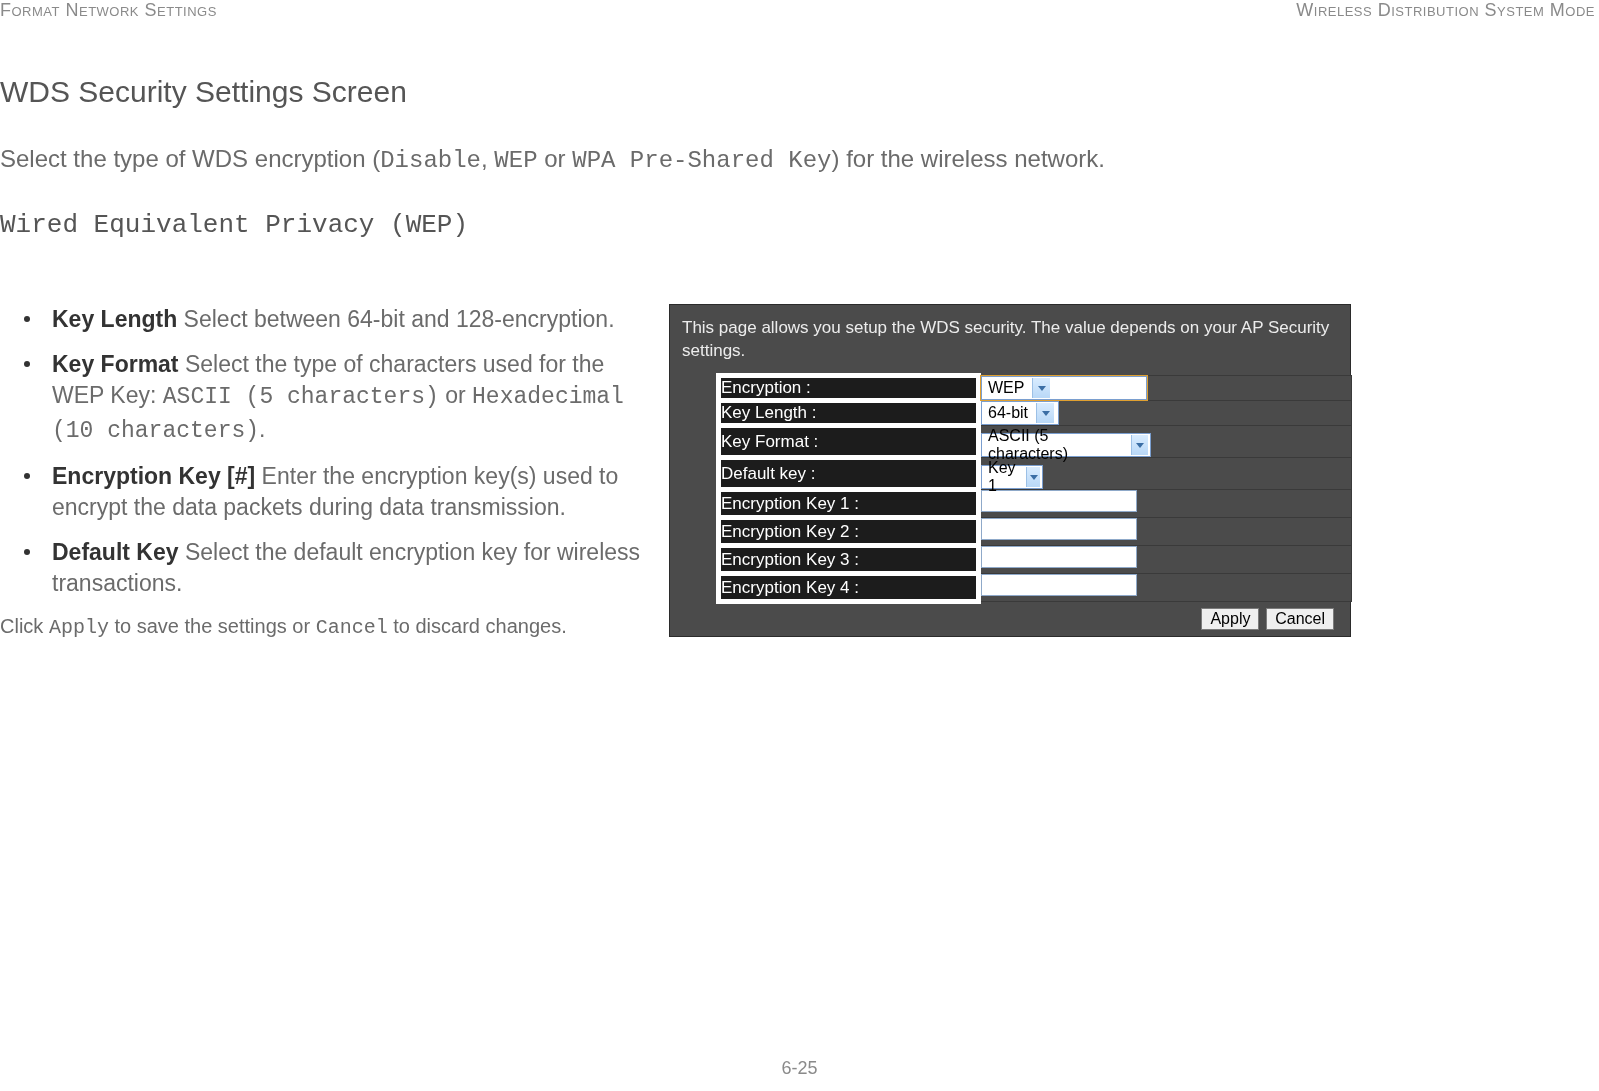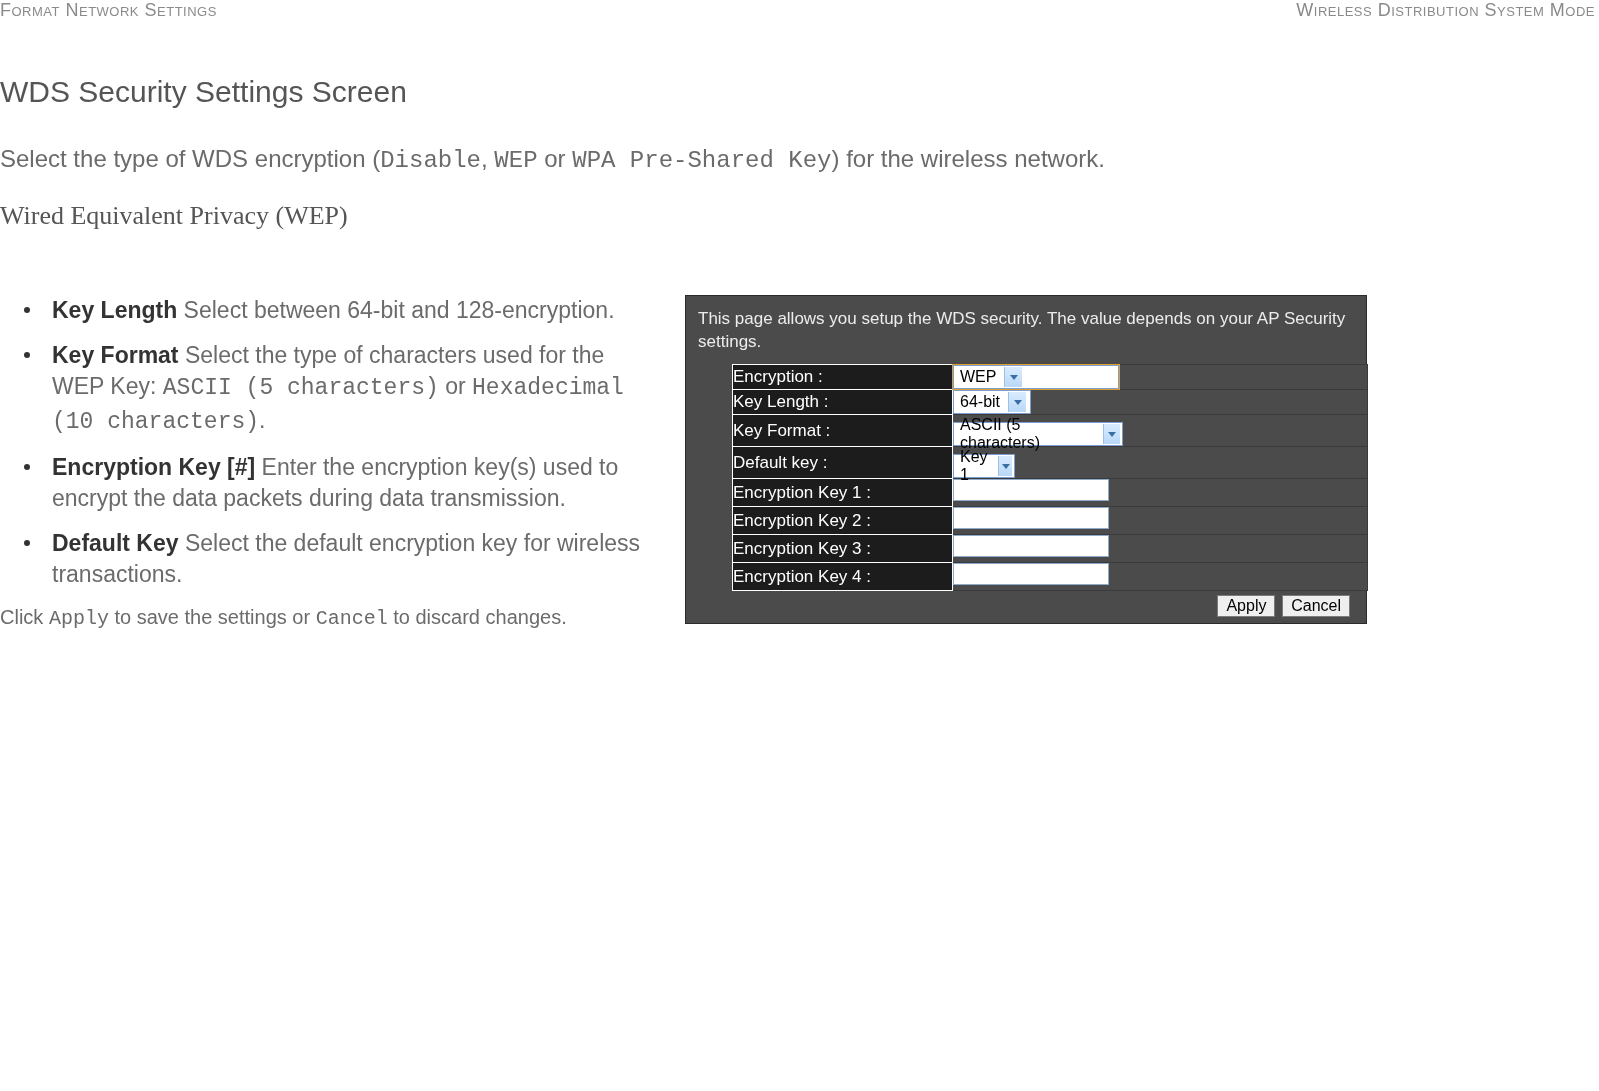--- a/index.html
+++ b/index.html
@@ -31,30 +31,30 @@
       font-weight: 400;
     }
     .intro {
       margin-top: 34px;
       font-size: 24px;
       color: #6b6b6b;
       line-height: 1.35;
     }
     .mono { font-family: 'Courier New', Courier, monospace; }
     .h2 {
-      font-family: Liberation Serif, serif;
+      font-family: Liberation Mono, monospace;
       font-size: 26px;
       color: #555555;
-      margin-top: 24px;
+      margin-top: 33px;
       font-weight: 400;
     }
     .content-row {
       display: flex;
       margin-top: 64px;
-      gap: 40px;
+      gap: 24px;
       align-items: flex-start;
     }
     .left-col { width: 645px; }
     ul.bullets {
       list-style: none;
       padding-left: 24px;
       font-size: 23px;
       color: #6b6b6b;
       line-height: 1.35;
     }
@@ -94,23 +94,23 @@
       color: #ececec;
       font-size: 17px;
       line-height: 1.35;
       padding: 2px 2px 10px 2px;
     }
     .form-table { width: 636px; margin-left: 36px; border-collapse: collapse; }
     .form-table td { padding: 0; }
     .label-cell {
       background: #1c1c1c;
       color: #ffffff;
-      border: 1px solid #ffffff;
+      border: 5px solid #ffffff;
       padding: 7px 10px;
-      width: 220px;
+      width: 260px;
       font-size: 17px;
     }
     .value-cell {
       background: #4b4b4b;
       border: 1px solid #3a3a3a;
       padding: 4px 8px;
     }
     .select {
       background: #fff;
       color: #000;
@@ -267,13 +267,14 @@
         </tr>
       </tbody>
         </table>
       <div class="btn-row">
         <button class="btn">Apply</button>
         <button class="btn">Cancel</button>
       </div>
     </div>
   </div>
 
+  <div class="footer">6-25</div>
 </div>
 
 </body></html>

